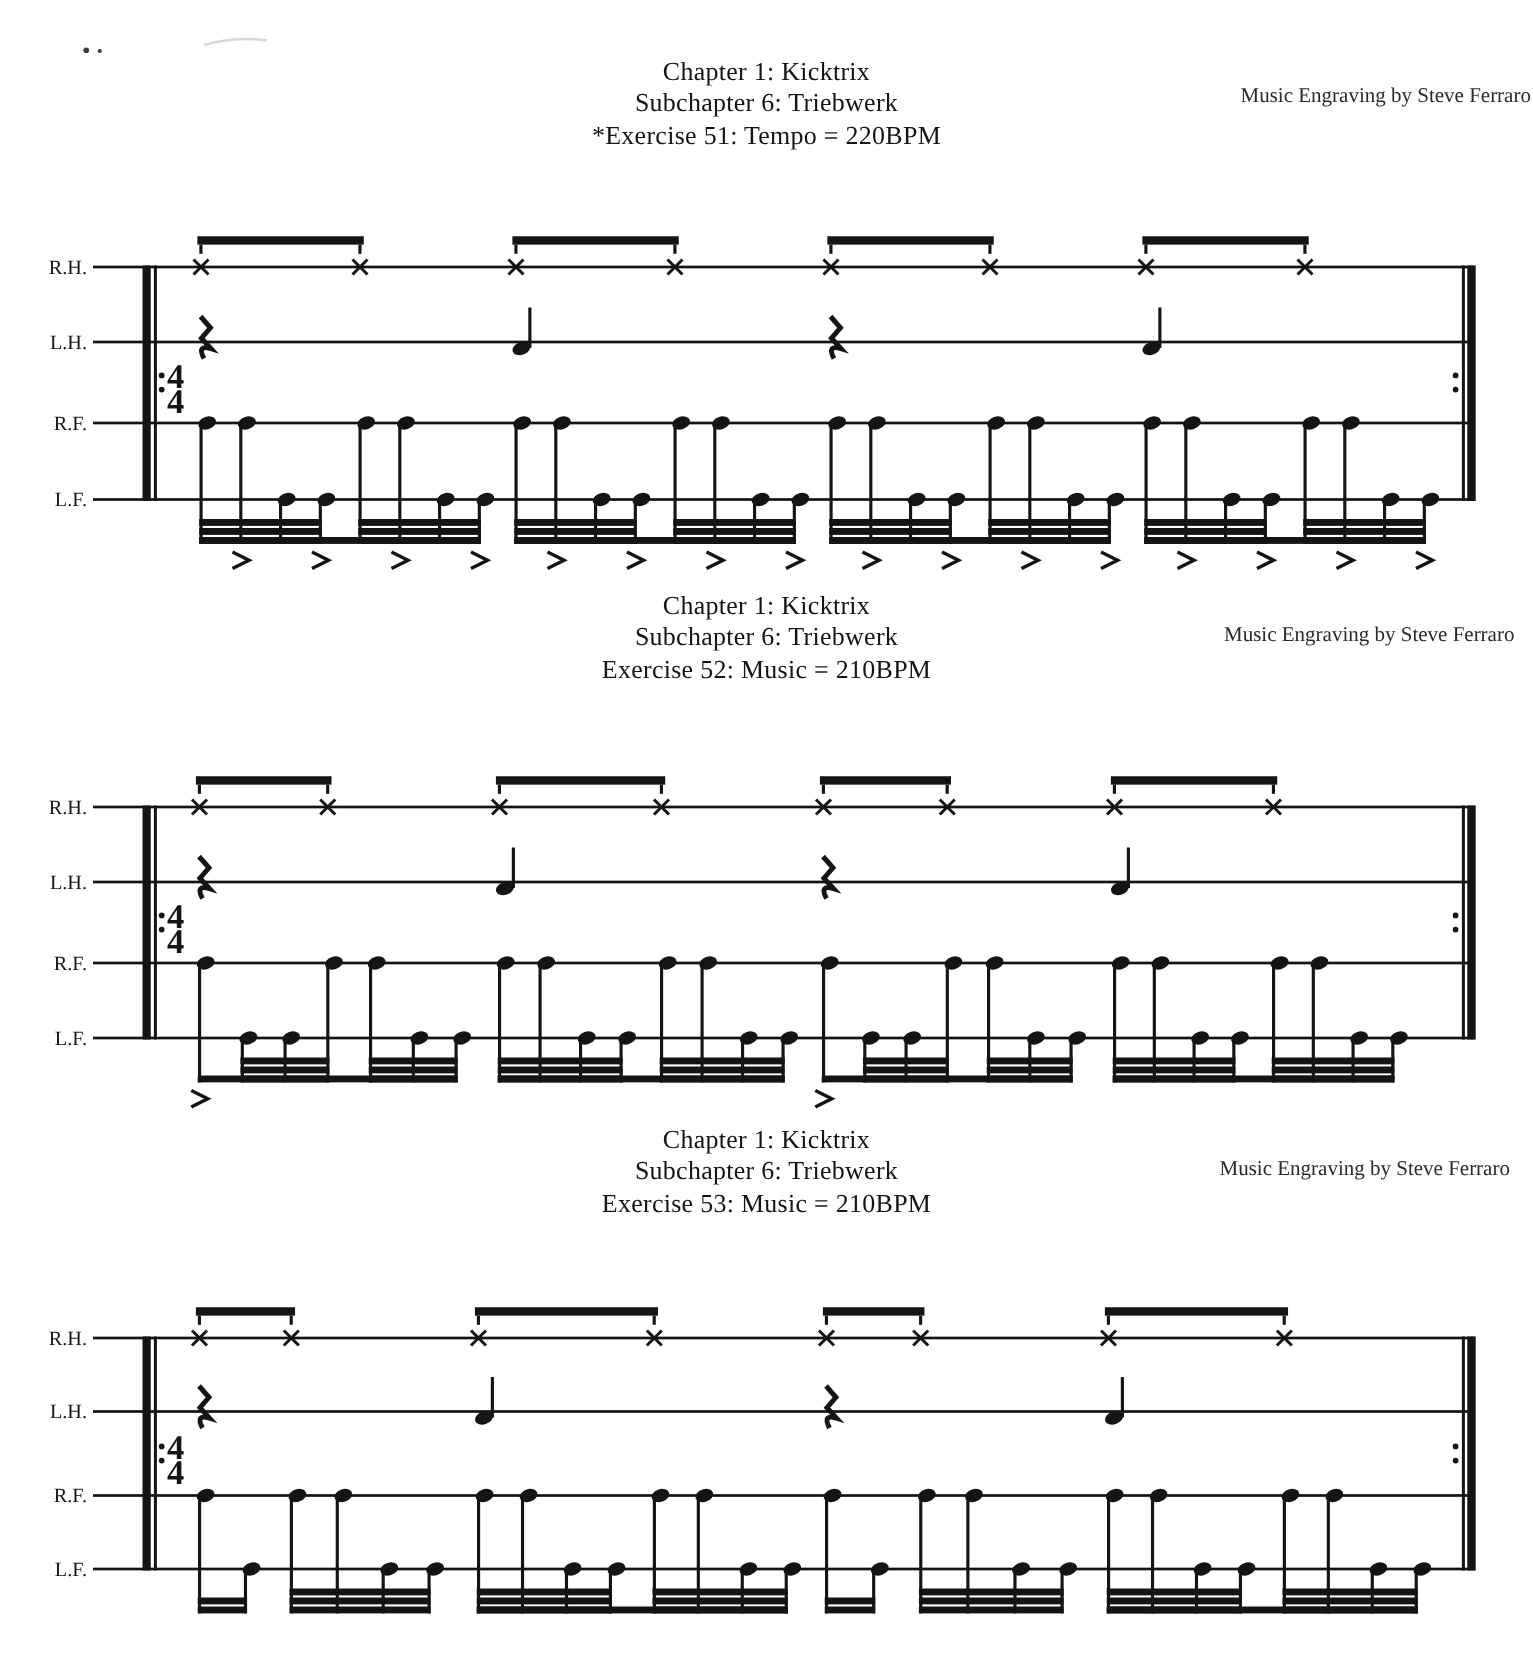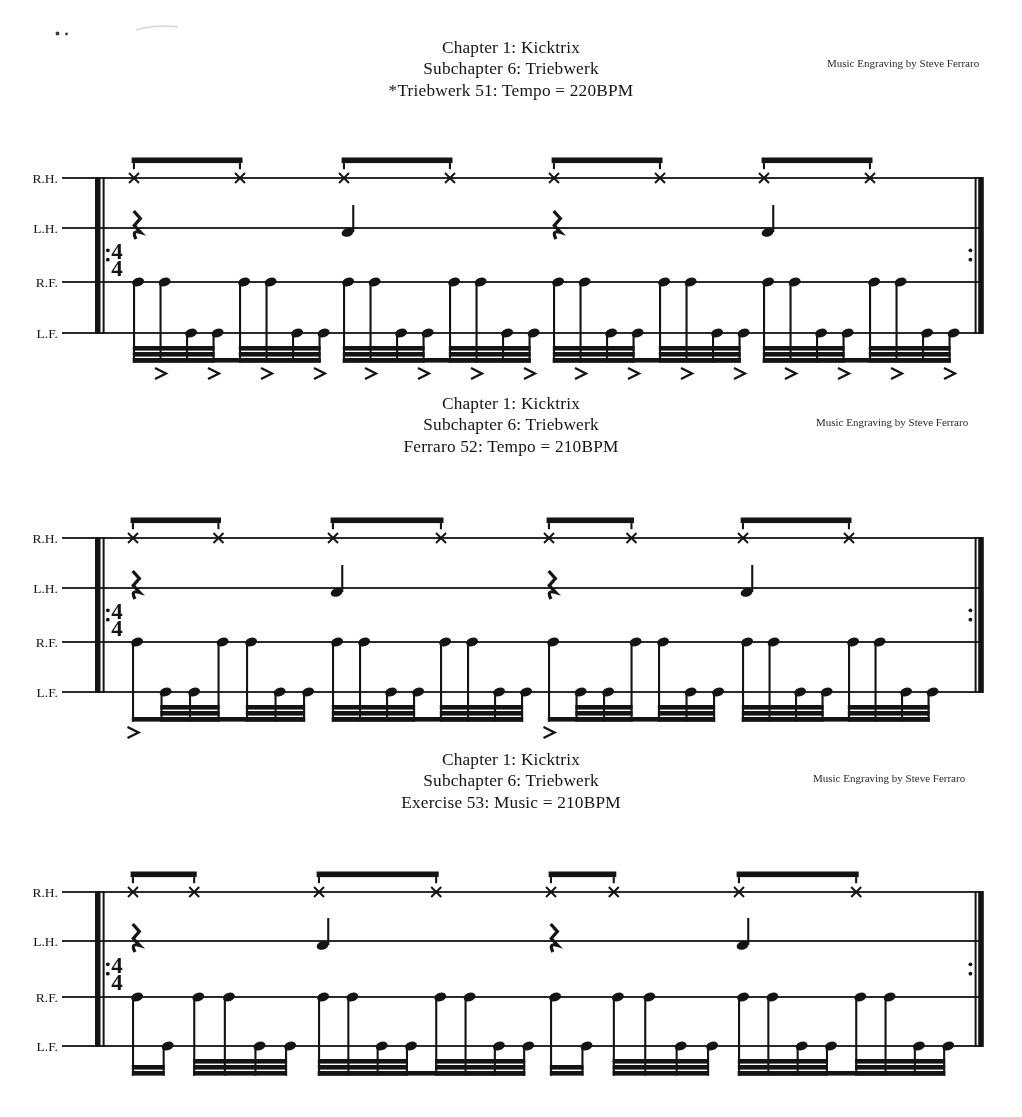--- a/index.html
+++ b/index.html
@@ -1,42 +1,42 @@
 <!DOCTYPE html>
 <html><head>
 <meta charset="utf-8">
 <style>
   html,body{margin:0;padding:0;background:#fff;}
   .page{position:relative;width:1022px;height:1117px;background:#ffffff;overflow:hidden;
         font-family:"Liberation Serif","DejaVu Serif",serif;}
   .titleblock{position:absolute;left:0;width:100%;text-align:center;
         font-size:17.3px;line-height:21.3px;color:#141414;letter-spacing:.2px;}
   .tb1{top:37px}.tb2{top:393px}.tb3{top:749px}
-  .credit{position:absolute;font-size:11px;color:#2a2a2a;white-space:nowrap;}
+  .credit{position:absolute;font-size:14px;color:#2a2a2a;white-space:nowrap;}
   .cr1{left:827px;top:57px}.cr2{left:816px;top:416px}.cr3{left:813px;top:772px}
   svg#score{position:absolute;left:0;top:0;}
   text.stafflabel{font-family:"Liberation Serif","DejaVu Serif",serif;font-size:13.5px;fill:#141414;}
   text.ts{font-family:"Liberation Serif","DejaVu Serif",serif;font-size:23px;font-weight:bold;fill:#141414;}
 </style>
 </head>
 <body>
 
 <div class="page">
 
   <div class="titleblock tb1">
     <div>Chapter 1: Kicktrix</div>
     <div>Subchapter 6: Triebwerk</div>
-    <div>*Triebwerk 51: Tempo = 220BPM</div>
+    <div>*Exercise 51: Tempo = 220BPM</div>
   </div>
   <div class="credit cr1">Music Engraving by Steve Ferraro</div>
 
   <div class="titleblock tb2">
     <div>Chapter 1: Kicktrix</div>
     <div>Subchapter 6: Triebwerk</div>
-    <div>Ferraro 52: Tempo = 210BPM</div>
+    <div>Exercise 52: Music = 210BPM</div>
   </div>
   <div class="credit cr2">Music Engraving by Steve Ferraro</div>
 
   <div class="titleblock tb3">
     <div>Chapter 1: Kicktrix</div>
     <div>Subchapter 6: Triebwerk</div>
     <div>Exercise 53: Music = 210BPM</div>
   </div>
   <div class="credit cr3">Music Engraving by Steve Ferraro</div>
 

